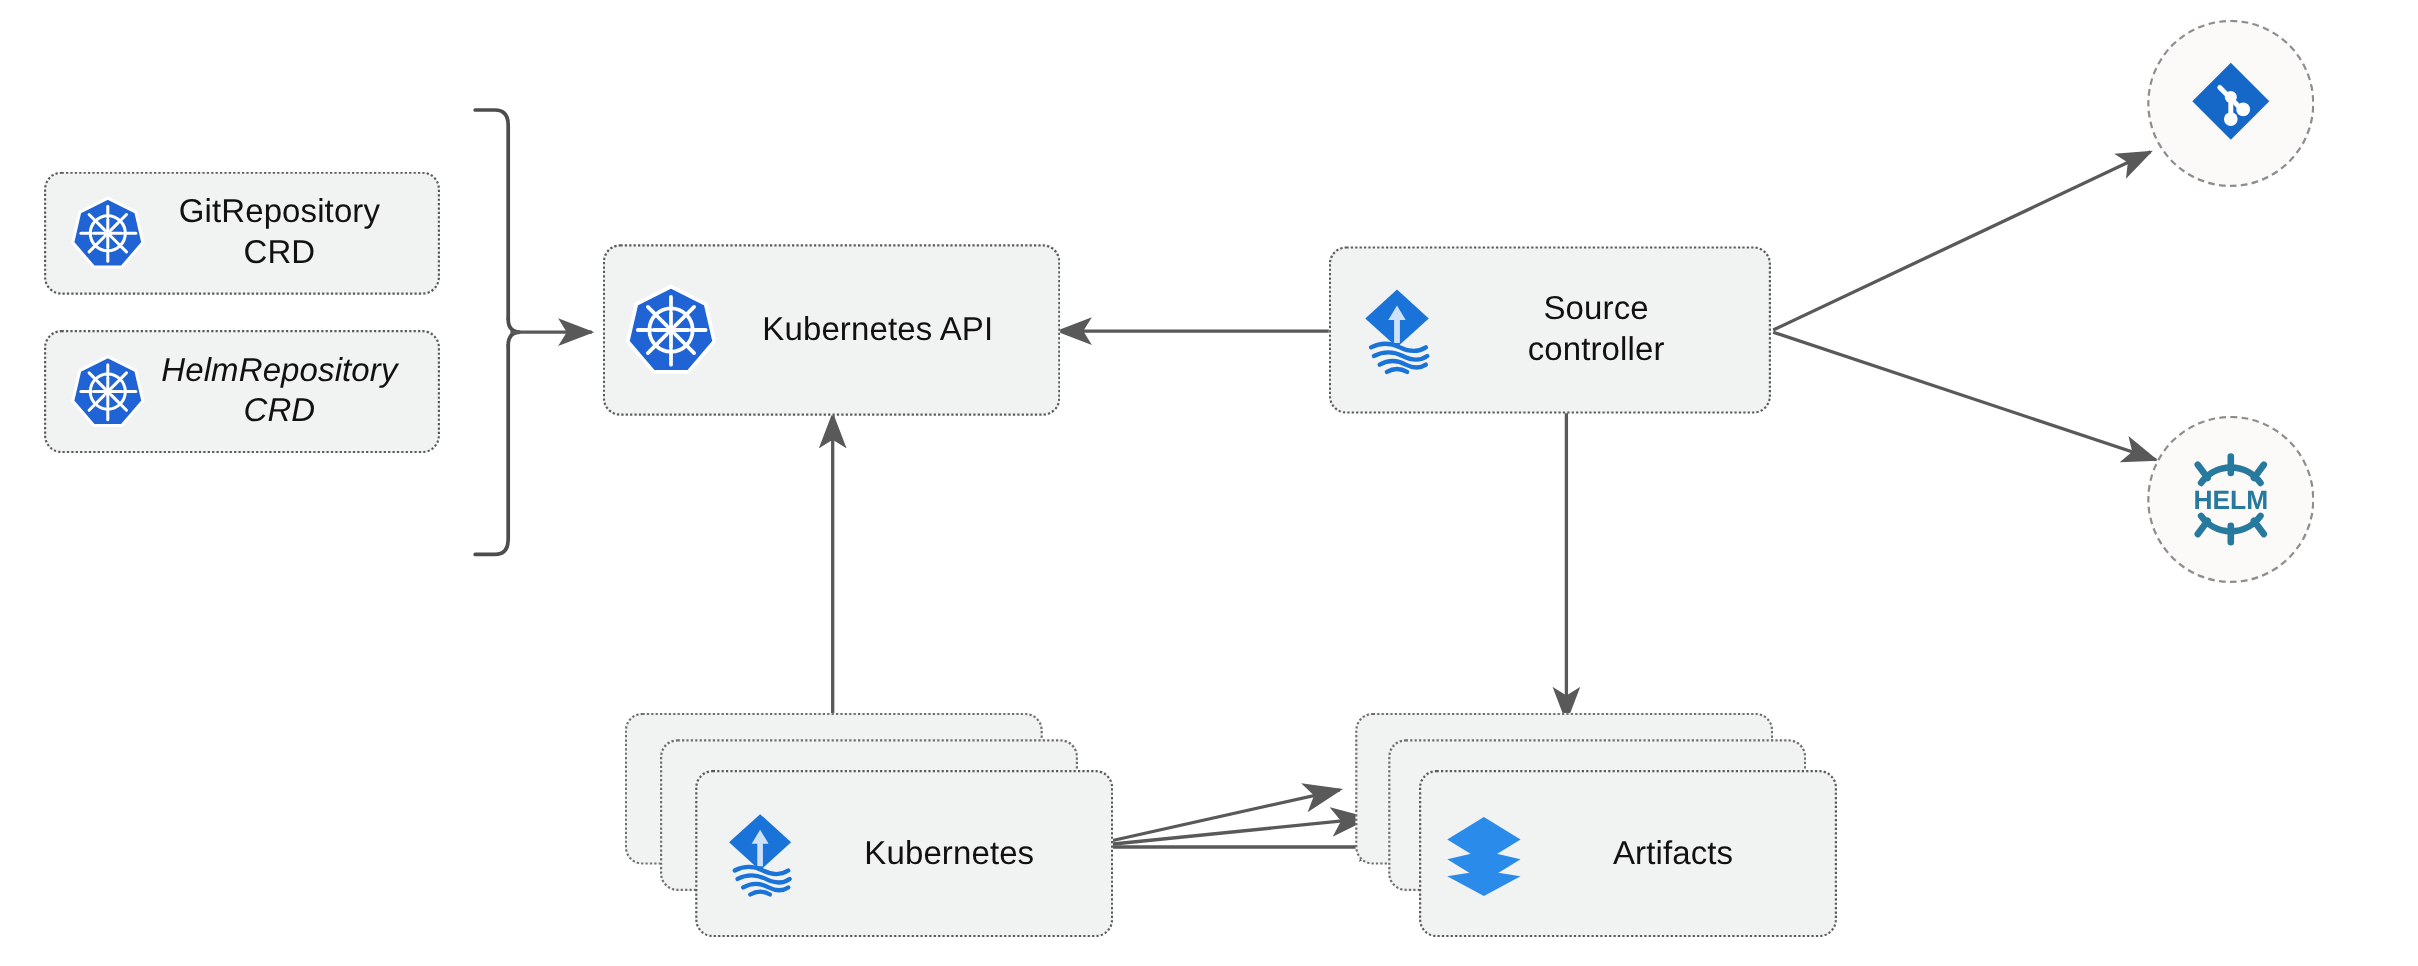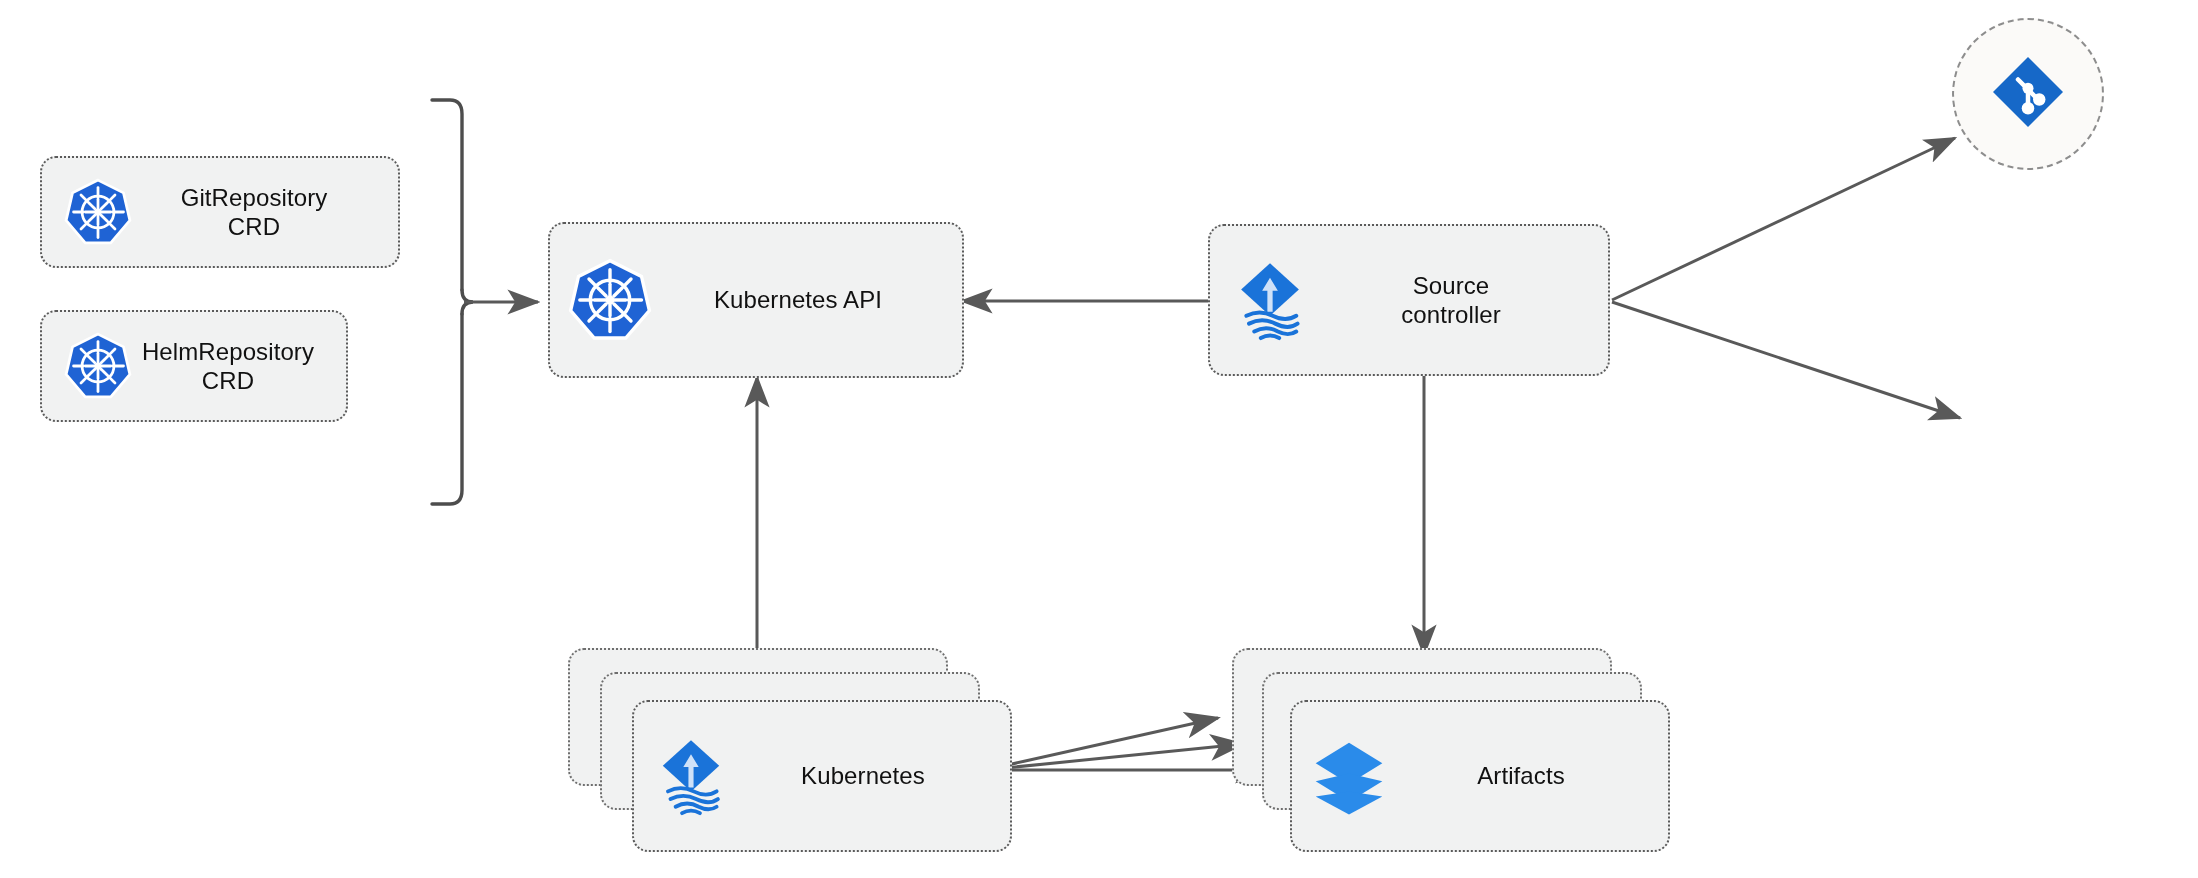--- a/index.html
+++ b/index.html
@@ -44,21 +44,21 @@
   .node-icon {
     flex: 0 0 auto;
     display: flex;
     align-items: center;
     justify-content: center;
   }
   .node-label {
     flex: 1 1 auto;
     text-align: center;
     color: #111111;
-    font-size: 24px;
+    font-size: 30px;
     line-height: 1.22;
     letter-spacing: 0.1px;
     white-space: pre-line;
   }
 
   
   .circle-node {
     position: absolute;
     box-sizing: border-box;
     border: 2px dashed #8d8d8d;
@@ -153,21 +153,21 @@
             <line x1="29" y1="35" x2="23" y2="41"></line>
           </g>
           <circle cx="32" cy="32" r="3.4" fill="#ffffff"></circle>
         </svg>
       </span>
       <span class="node-label">GitRepository
 CRD</span>
     </div>
   </div>
 
-  <div class="node" style="left:40px; top:310px; width:308px; height:112px;">
+  <div class="node" style="left:40px; top:300px; width:360px; height:112px;font-style:italic;">
     <div class="node-inner">
       <span class="node-icon">
         <svg width="68" height="68" viewBox="0 0 64 64" xmlns="http://www.w3.org/2000/svg">
           <polygon points="32,2 56,14 62,40 44,61 20,61 2,40 8,14" fill="#1f63d4" stroke="#ffffff" stroke-width="2.6"></polygon>
           <g fill="none" stroke="#ffffff" stroke-width="2.6" stroke-linecap="round">
             <circle cx="32" cy="32" r="15"></circle>
             <line x1="32" y1="9" x2="32" y2="18"></line>
             <line x1="32" y1="46" x2="32" y2="56"></line>
             <line x1="9" y1="32" x2="18" y2="32"></line>
             <line x1="46" y1="32" x2="56" y2="32"></line>
@@ -289,14 +289,31 @@
           <line x1="24" y1="22" x2="40" y2="38"></line>
           <line x1="32" y1="30" x2="32" y2="44"></line>
         </g>
         <circle cx="32" cy="45" r="5" fill="#ffffff"></circle>
         <circle cx="41" cy="38" r="5" fill="#ffffff"></circle>
         <circle cx="32" cy="29" r="4.4" fill="#ffffff"></circle>
       </svg>
     </span>
   </div>
 
+  <div class="circle-node" style="left:1952px; top:378px; width:152px; height:152px;">
+    <span style="display:flex;align-items:center;justify-content:center;">
+      <svg width="96" height="96" viewBox="0 0 64 64" xmlns="http://www.w3.org/2000/svg">
+        <g stroke="#277a9d" stroke-width="4" fill="none" stroke-linecap="round">
+          <path d="M14,22 A22,22 0 0 1 50,22"></path>
+          <path d="M14,42 A22,22 0 0 0 50,42"></path>
+          <line x1="32" y1="6" x2="32" y2="16"></line>
+          <line x1="32" y1="48" x2="32" y2="58"></line>
+          <line x1="12" y1="11" x2="18" y2="19"></line>
+          <line x1="52" y1="11" x2="46" y2="19"></line>
+          <line x1="12" y1="53" x2="18" y2="45"></line>
+          <line x1="52" y1="53" x2="46" y2="45"></line>
+        </g>
+        <text x="32" y="38" text-anchor="middle" font-family="Liberation Sans, sans-serif" font-size="16" font-weight="bold" fill="#277a9d">HELM</text>
+      </svg>
+    </span>
+  </div>
 
 </div>
 
 </body></html>

